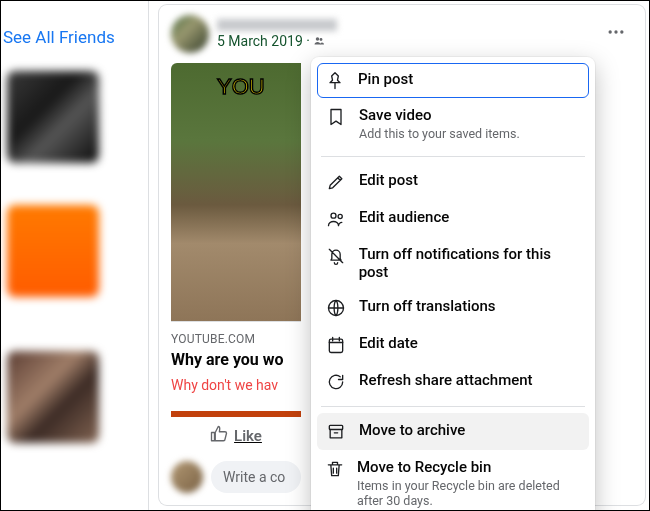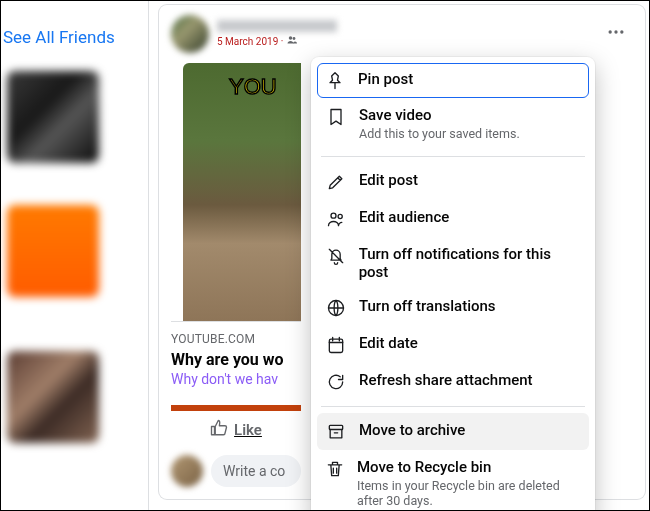--- a/index.html
+++ b/index.html
@@ -62,52 +62,52 @@
       background: linear-gradient(135deg,#4a6b40,#99986f 40%,#303a28);
       filter: blur(3px);
     }
     .name-block { line-height: 1.2; }
     .name-line {
       width: 120px; height: 12px;
       background: #c7c9cc;
       filter: blur(3px);
       margin-bottom: 2px;
     }
-    .date-line { color: #b91c1c; font-size: 10px;}
+    .date-line { color: #14532d; font-size: 14px;}
     .dots {
       position: absolute; right: 12px; top: 10px;
       color: #65676b; font-size: 20px;
       width: 34px; height: 34px;
       display:flex; align-items:center; justify-content:center;
       border-radius: 50%;
     }
     
     .media {
-      margin: 6px 12px 0 24px;
-      width: 118px;
+      margin: 6px 12px 0 12px;
+      width: 130px;
       height: 258px;
       background: linear-gradient(180deg,#4d6a30,#5a763d 30%,#6b5a3f 55%,#a28a6c 70%,#8e7558);
       border-radius: 6px 0 0 0;
       position: relative;
     }
     .media .ytxt {
       position:absolute; top:12px; left:46px;
       font-family: Impact, Arial Black, sans-serif;
       font-size: 22px; line-height: 1.05;
       color:#ffe600; -webkit-text-stroke: 1.5px #000;
     }
     .link-meta {
       margin: 0 12px;
       padding: 10px 0 8px 0;
       border-top: 1px solid #dddfe2;
       width: 130px;
     }
     .link-domain { font-size: 12px; color: #65676b; letter-spacing: .2px;}
     .link-title { font-size: 16px; font-weight: 700; color:#050505; margin-top:4px;}
-    .link-sub { font-size: 14px; color: #8b5cf6; margin-top: 2px;}
+    .link-sub { font-size: 14px; color: #ef4444; margin-top: 8px;}
     .actions {
       margin: 10px 12px 0 12px;
       border-top: 6px solid #c2410c;
       display: flex;
       width: 130px;
       text-decoration: underline;
     }
     .like-btn {
       flex:1;
       display:flex; align-items:center; justify-content:center;

